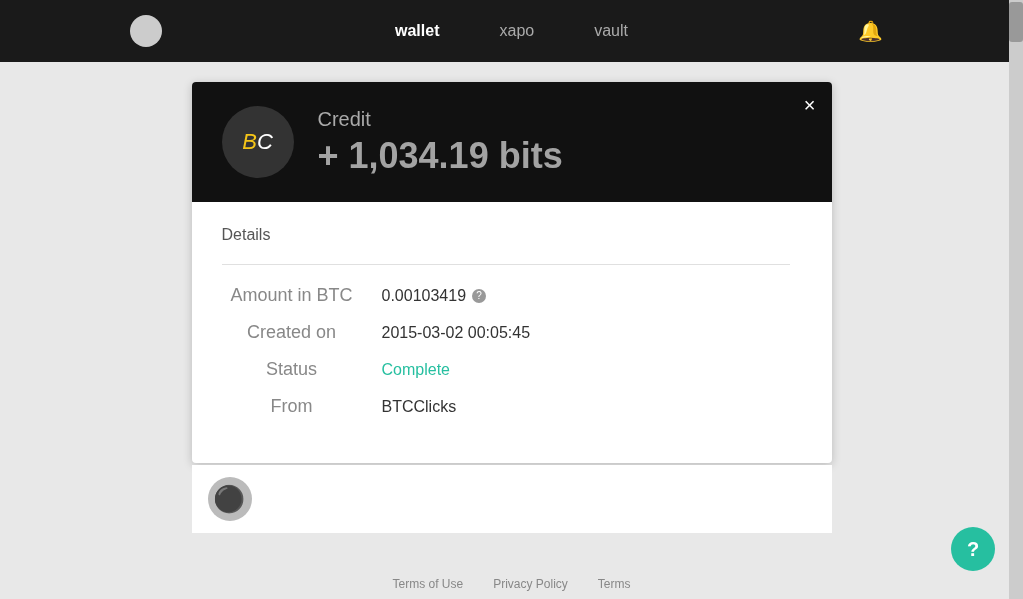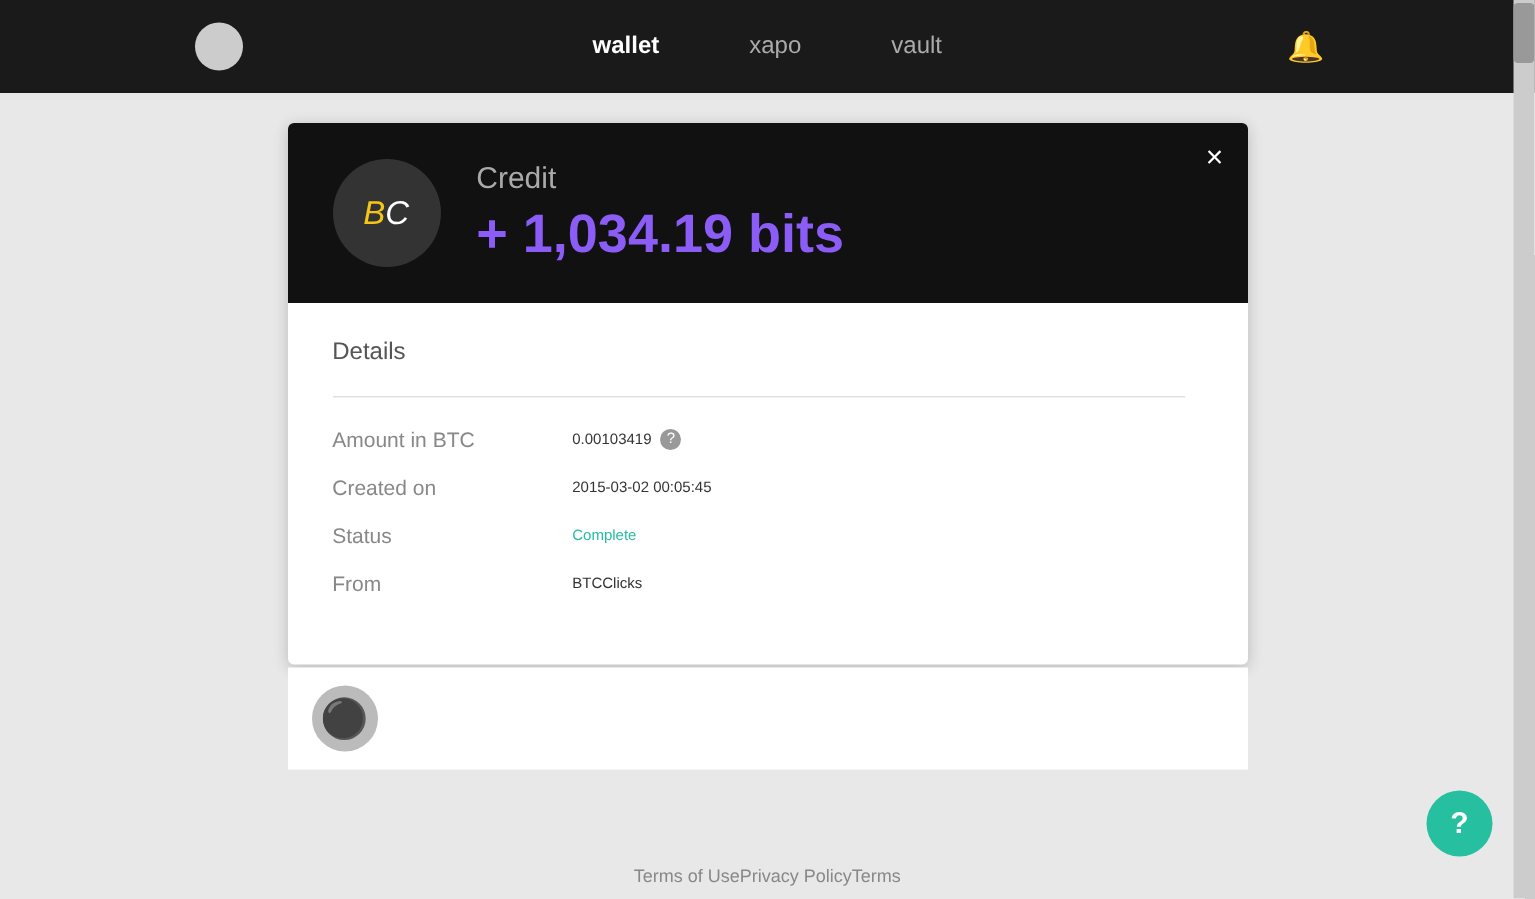--- a/index.html
+++ b/index.html
@@ -110,21 +110,21 @@
     }
     .bc-b { color: #f5c518; }
     .bc-c { color: #fff; }
     .credit-info {}
     .credit-label {
       color: #aaa;
       font-size: 20px;
       margin-bottom: 4px;
     }
     .credit-amount {
-      color: #8b5cf6;
+      color: #a3a3a3;
       font-size: 36px;
       font-weight: bold;
     }
     .close-btn {
       position: absolute;
       top: 12px;
       right: 16px;
       color: #fff;
       font-size: 20px;
       cursor: pointer;
@@ -141,28 +141,28 @@
       color: #555;
       margin-bottom: 20px;
     }
     .detail-row {
       display: flex;
       align-items: center;
       margin-bottom: 16px;
     }
     .detail-label {
       width: 160px;
-      text-align: left;
+      text-align: center;
       color: #888;
-      font-size: 14px;
+      font-size: 18px;
       padding-right: 20px;
     }
     .detail-value {
       color: #333;
-      font-size: 10px;
+      font-size: 16px;
     }
     .detail-value.complete {
       color: #26bfa0;
     }
     .info-icon {
       display: inline-block;
       width: 14px;
       height: 14px;
       border-radius: 50%;
       background: #999;
@@ -231,20 +231,21 @@
     }
 
     
     .footer-links {
       position: absolute;
       bottom: 8px;
       width: 100%;
       text-align: center;
       display: flex;
       justify-content: center;
+      gap: 30px;
       margin-top: 44px;
     }
     .footer-link {
       color: #888;
       font-size: 12px;
       cursor: pointer;
     }
 
     
     .help-btn {

